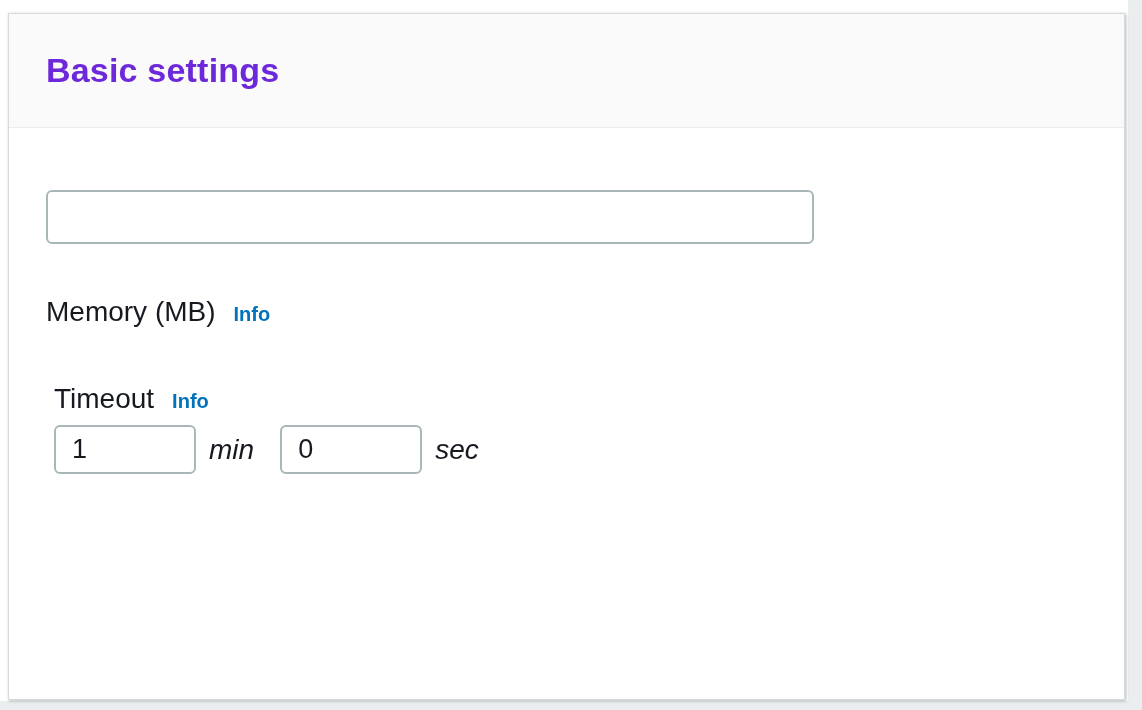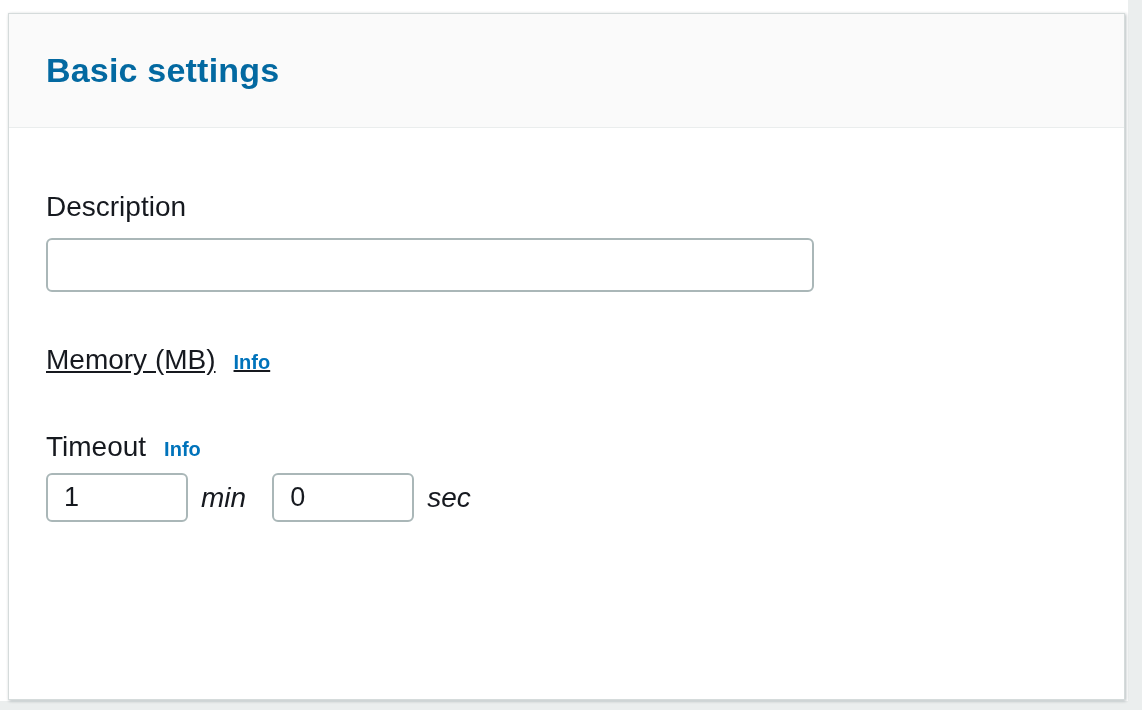--- a/index.html
+++ b/index.html
@@ -31,21 +31,21 @@
     height: 114px;
     background: #fafafa;
     border-bottom: 1px solid #eaeded;
     display: flex;
     align-items: center;
     padding: 0 37px;
   }
   .panel-title {
     font-size: 34px;
     font-weight: 700;
-    color: #0369a1;
+    color: #6d28d9;
     letter-spacing: 0.2px;
   }
   .panel-body { padding: 62px 37px 0 37px; }
 
   .label-row { display: flex; align-items: baseline; }
   .field-label {
     font-size: 28px;
     line-height: 34px;
     color: #16191f;
     display: block;
@@ -65,21 +65,21 @@
     border-radius: 6px;
     background: #ffffff;
     color: #16191f;
     font-family: "Liberation Sans", "DejaVu Sans", sans-serif;
     font-size: 27px;
     padding: 0 16px;
     outline: none;
   }
   .description-input { width: 768px; height: 54px; display: block; }
 
-  .memory-field { margin-top: 51px; text-decoration: underline; }
+  .memory-field { margin-top: 51px; }
   .helper-text {
     margin-top: 1px;
     font-size: 24px;
     line-height: 30px;
     color: #687078;
   }
   .slider-row {
     margin-top: 12px;
     display: flex;
     align-items: center;
@@ -109,21 +109,21 @@
     box-shadow: 0 1px 2px rgba(0,0,0,0.2);
     cursor: grab;
   }
   .slider-value {
     margin-left: 33px;
     font-size: 28px;
     color: #16191f;
     white-space: nowrap;
   }
 
-  .timeout-field { margin-top: 53px; }
+  .timeout-field { margin-top: 53px; margin-left: 8px; }
   .timeout-row {
     margin-top: 9px;
     display: flex;
     align-items: center;
   }
   .timeout-input { width: 142px; height: 49px; }
   .unit-label {
     font-size: 28px;
     color: #16191f;
     margin-left: 13px;
@@ -139,21 +139,20 @@
 
 <section class="panel">
 
   <header class="panel-header">
     <h2 class="panel-title">Basic settings</h2>
   </header>
 
   <div class="panel-body">
 
     <div class="description-field">
-      <label class="field-label">Description</label>
       <input type="text" class="text-input description-input" value="" style="">
     </div>
 
     <div class="memory-field">
       <div class="label-row">
         <span class="field-label">Memory (MB)</span>
         <a class="info-link" href="#">Info</a>
       </div>
     </div>
 

